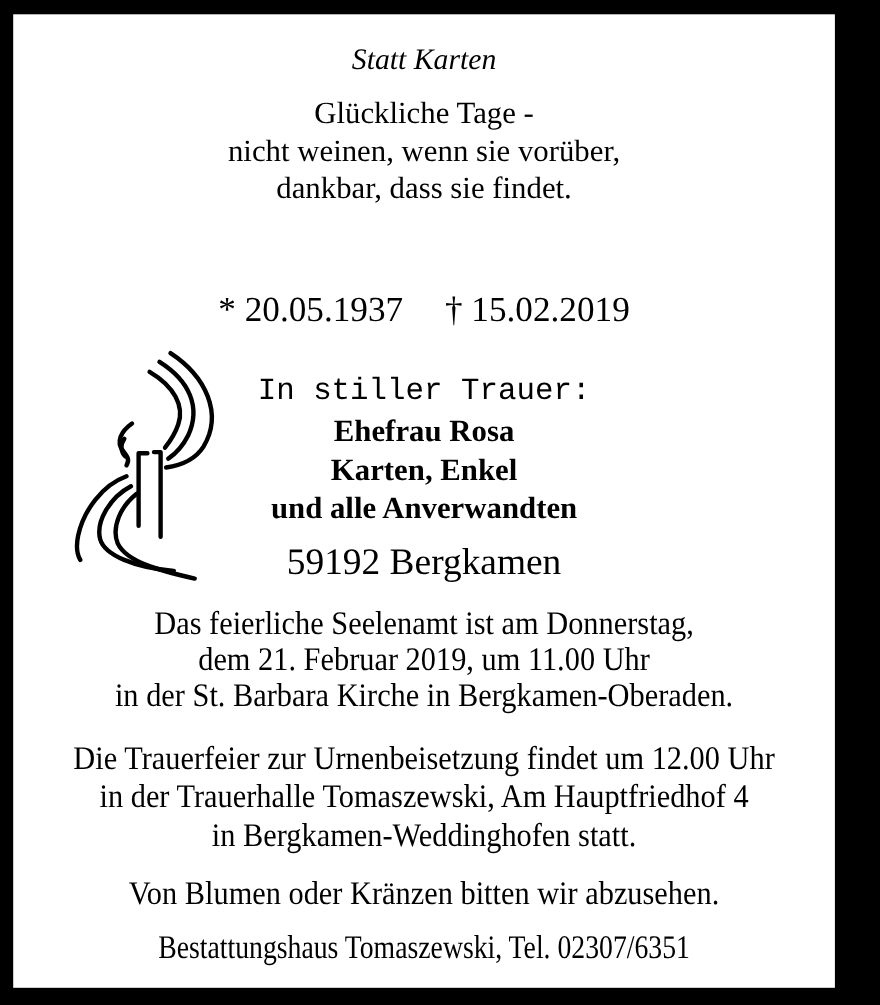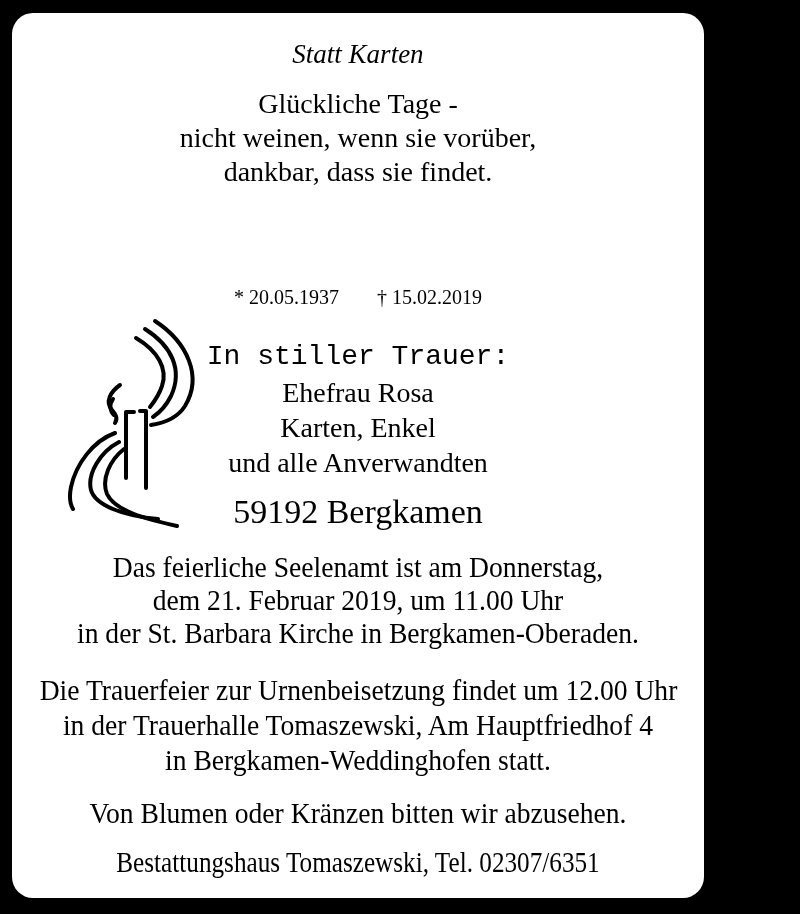--- a/index.html
+++ b/index.html
@@ -4,31 +4,30 @@
 <title>Traueranzeige</title>
 <style>
   html,body{margin:0;padding:0;}
   body{
     width:800px;height:914px;position:relative;
     background:#000;
     font-family:"Liberation Serif","DejaVu Serif",serif;
     color:#000;overflow:hidden;
   }
   .card{
-    position:absolute;left:12px;top:13px;width:692px;height:885px;
+    position:absolute;left:12px;top:13px;width:747px;height:885px;
     background:#fff;
-    border-radius:21px;
   }
   .line,.block{position:absolute;left:0;width:100%;text-align:center;white-space:nowrap;}
   .statt{top:24px;font-size:27px;font-style:italic;line-height:34px;}
   .poem{top:74px;font-size:28px;line-height:34px;}
   .name{top:194px;font-size:62px;line-height:72px;font-weight:bold;font-style:italic;letter-spacing:1px;}
-  .dates{top:267px;font-size:20px;line-height:34px;display:flex;justify-content:center;column-gap:38px;}
+  .dates{top:251px;font-size:32px;line-height:34px;display:flex;justify-content:center;column-gap:38px;}
   .intro{top:327px;font-size:28px;line-height:34px;font-family:Liberation Mono, monospace;}
-  .mourners{top:362px;font-size:28px;line-height:35px;font-weight:normal;}
+  .mourners{top:362px;font-size:28px;line-height:35px;font-weight:bold;}
   .city{top:481px;font-size:34px;line-height:36px;}
   .service{top:537px;font-size:30px;line-height:33px;transform:scaleX(0.92);transform-origin:50% 50%;}
   .funeral{top:659px;font-size:30px;line-height:35px;transform:scaleX(0.92);transform-origin:50% 50%;}
   .flowers{top:782px;font-size:30px;line-height:35px;transform:scaleX(0.92);transform-origin:50% 50%;}
   .undertaker{top:831px;font-size:30px;line-height:35px;transform:scaleX(0.84);transform-origin:50% 50%;}
   .candle{position:absolute;left:50px;top:305px;width:170px;height:230px;}
   .candle path{fill:none;stroke:#000;stroke-width:4;stroke-linecap:round;stroke-linejoin:round;}
 </style>
 </head>
 <body>

